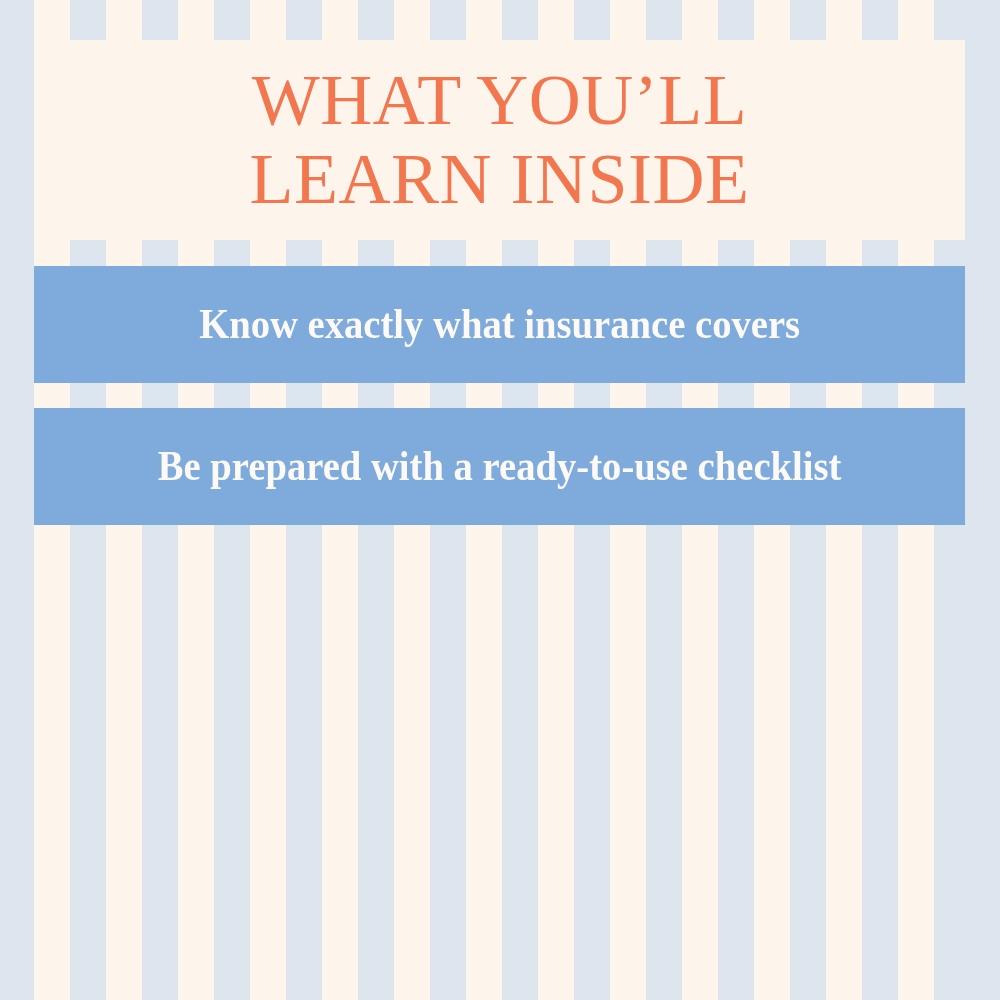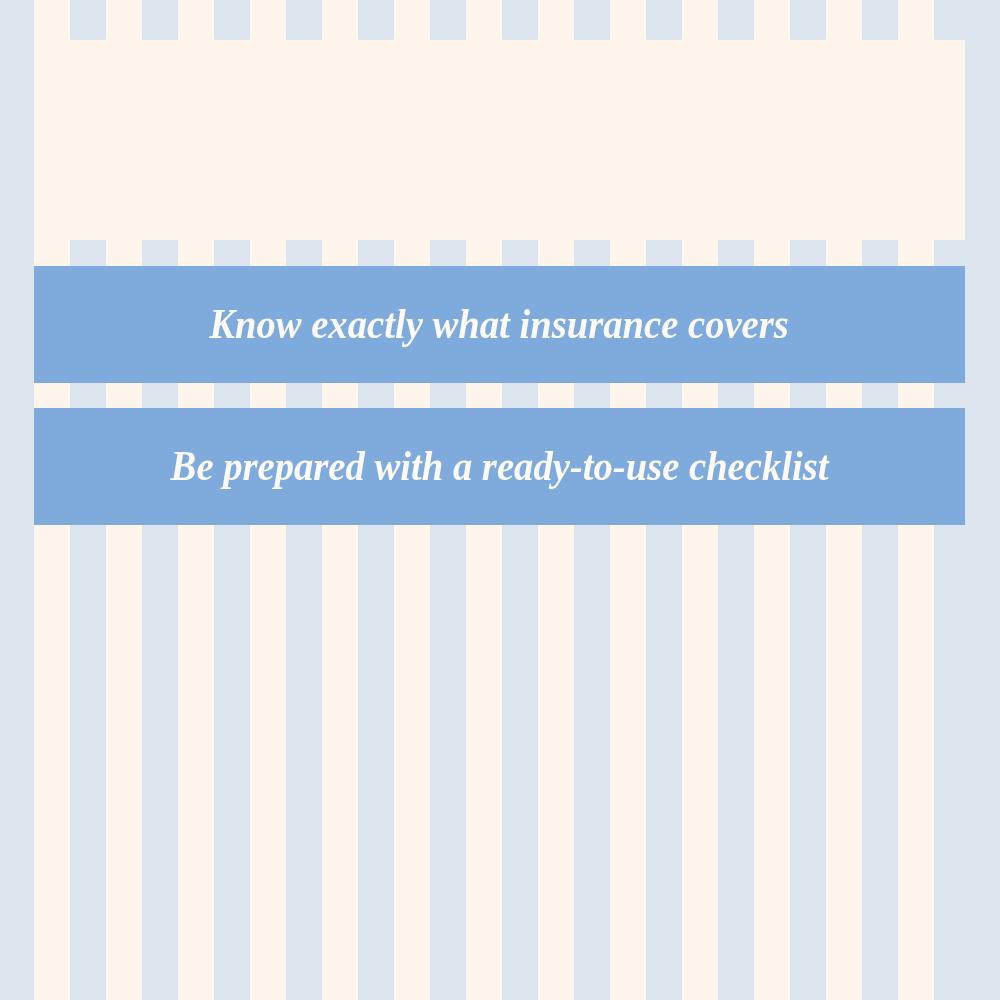--- a/index.html
+++ b/index.html
@@ -103,21 +103,20 @@
   .bar {
     position:relative;
     margin-left:34px;
     width:931px;
     height:117px;
     background:#7eabdb;
     display:flex;
     align-items:center;
     justify-content:center;
     margin-bottom:25px;
-    font-style:italic;
   }
   .bar:last-child { margin-bottom:0;margin-top:8px; }
 
   .bar-text {
     font-family:"Liberation Serif", "DejaVu Serif", serif;
     font-weight:700;
     font-size:42px;
     line-height:1.1;
     color:#fdfaf6;
     white-space:nowrap;
@@ -132,20 +131,22 @@
 
 <div class="canvas">
 
   <div class="stripes"></div>
   <div class="side-band-left"></div>
   <div class="side-band-right"></div>
 
   <div class="header-panel"></div>
 
   <div class="title-block">
+    <div class="title-line l1">WHAT YOU’LL</div>
+    <div class="title-line l2">LEARN INSIDE</div>
   </div>
 
   <div class="bars">
 
     <div class="bar">
       <span class="bar-text">Know exactly what insurance covers</span>
     </div>
 
 
 

